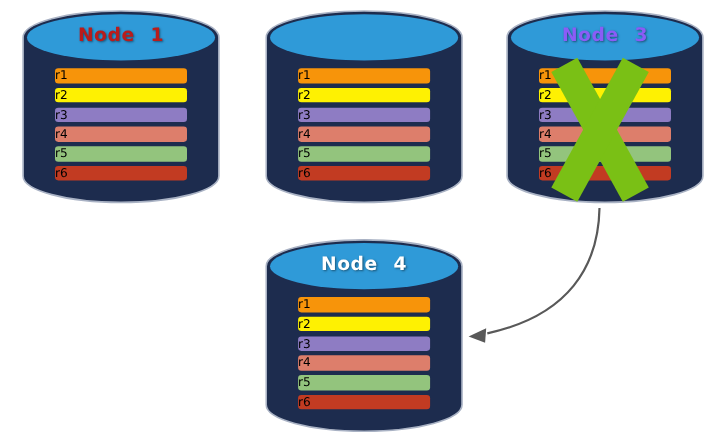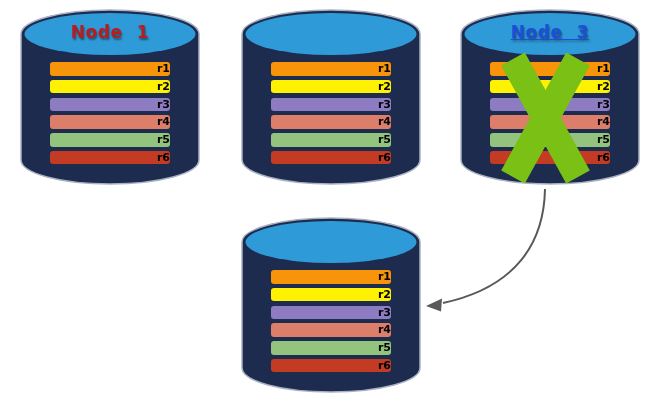--- a/index.html
+++ b/index.html
@@ -45,24 +45,24 @@
     left: 50%;
     transform: translateX(-50%);
     top: 54px;
     width: 120px;
     z-index: 2;
   }
   .row {
     height: 13.5px;
     margin-bottom: 4.3px;
     border-radius: 3px;
-    text-align: right;
+    text-align: left;
     font-size: 11px;
     line-height: 13.5px;
-    font-weight: bold;
+    font-weight: normal;
     color: #000000;
   }
   .row:last-child { margin-bottom: 4px; }
 
   .x-overlay {
     position: absolute;
     left: 36px;
     top: 44px;
     width: 99px;
     height: 132px;
@@ -111,40 +111,41 @@
       <div class="row" style="background-color: rgb(147, 196, 125); color: rgb(0, 0, 0);">r5</div>
       <div class="row" style="background-color: rgb(194, 59, 34); color: rgb(0, 0, 0);">r6</div>
     </div>
   </div>
 
   <div class="node node-3">
     <svg class="cyl" viewBox="0 0 180 180">
       <path stroke-width="1.5" d="M1,26 V152 A89,24 0 0 0 179,152 V26 A89,24 0 0 0 1,26 Z" style="fill: rgb(29, 44, 78); stroke: rgb(169, 178, 196);"></path>
       <ellipse cx="90" cy="26" rx="85.5" ry="21" style="fill: rgb(47, 154, 216);"></ellipse>
     </svg>
-    <div class="node-title" style="color: #1d4ed8; text-decoration: underline;">Node 3</div>
+    <div class="node-title" style="color: #8b5cf6;">Node 3</div>
     <div class="rows">
       <div class="row" style="background-color: rgb(247, 148, 10); color: rgb(0, 0, 0);">r1</div>
       <div class="row" style="background-color: rgb(254, 241, 2); color: rgb(0, 0, 0);">r2</div>
       <div class="row" style="background-color: rgb(142, 124, 195); color: rgb(0, 0, 0);">r3</div>
       <div class="row" style="background-color: rgb(221, 126, 107); color: rgb(0, 0, 0);">r4</div>
       <div class="row" style="background-color: rgb(147, 196, 125); color: rgb(0, 0, 0);">r5</div>
       <div class="row" style="background-color: rgb(194, 59, 34); color: rgb(0, 0, 0);">r6</div>
     </div>
     <svg class="x-overlay" viewBox="0 0 99 132">
       <line x1="17" y1="7" x2="82" y2="125" stroke-width="27" stroke-linecap="butt" style="stroke: rgb(122, 192, 21);"></line>
       <line x1="82" y1="7" x2="17" y2="125" stroke-width="27" stroke-linecap="butt" style="stroke: rgb(122, 192, 21);"></line>
     </svg>
   </div>
 
   <div class="node node-4">
     <svg class="cyl" viewBox="0 0 180 180">
       <path stroke-width="1.5" d="M1,26 V152 A89,24 0 0 0 179,152 V26 A89,24 0 0 0 1,26 Z" style="fill: rgb(29, 44, 78); stroke: rgb(169, 178, 196);"></path>
       <ellipse cx="90" cy="26" rx="85.5" ry="21" style="fill: rgb(47, 154, 216);"></ellipse>
     </svg>
+    <div class="node-title" style="color: rgb(255, 255, 255);">Node 4</div>
     <div class="rows">
       <div class="row" style="background-color: rgb(247, 148, 10); color: rgb(0, 0, 0);">r1</div>
       <div class="row" style="background-color: rgb(254, 241, 2); color: rgb(0, 0, 0);">r2</div>
       <div class="row" style="background-color: rgb(142, 124, 195); color: rgb(0, 0, 0);">r3</div>
       <div class="row" style="background-color: rgb(221, 126, 107); color: rgb(0, 0, 0);">r4</div>
       <div class="row" style="background-color: rgb(147, 196, 125); color: rgb(0, 0, 0);">r5</div>
       <div class="row" style="background-color: rgb(194, 59, 34); color: rgb(0, 0, 0);">r6</div>
     </div>
   </div>
 

